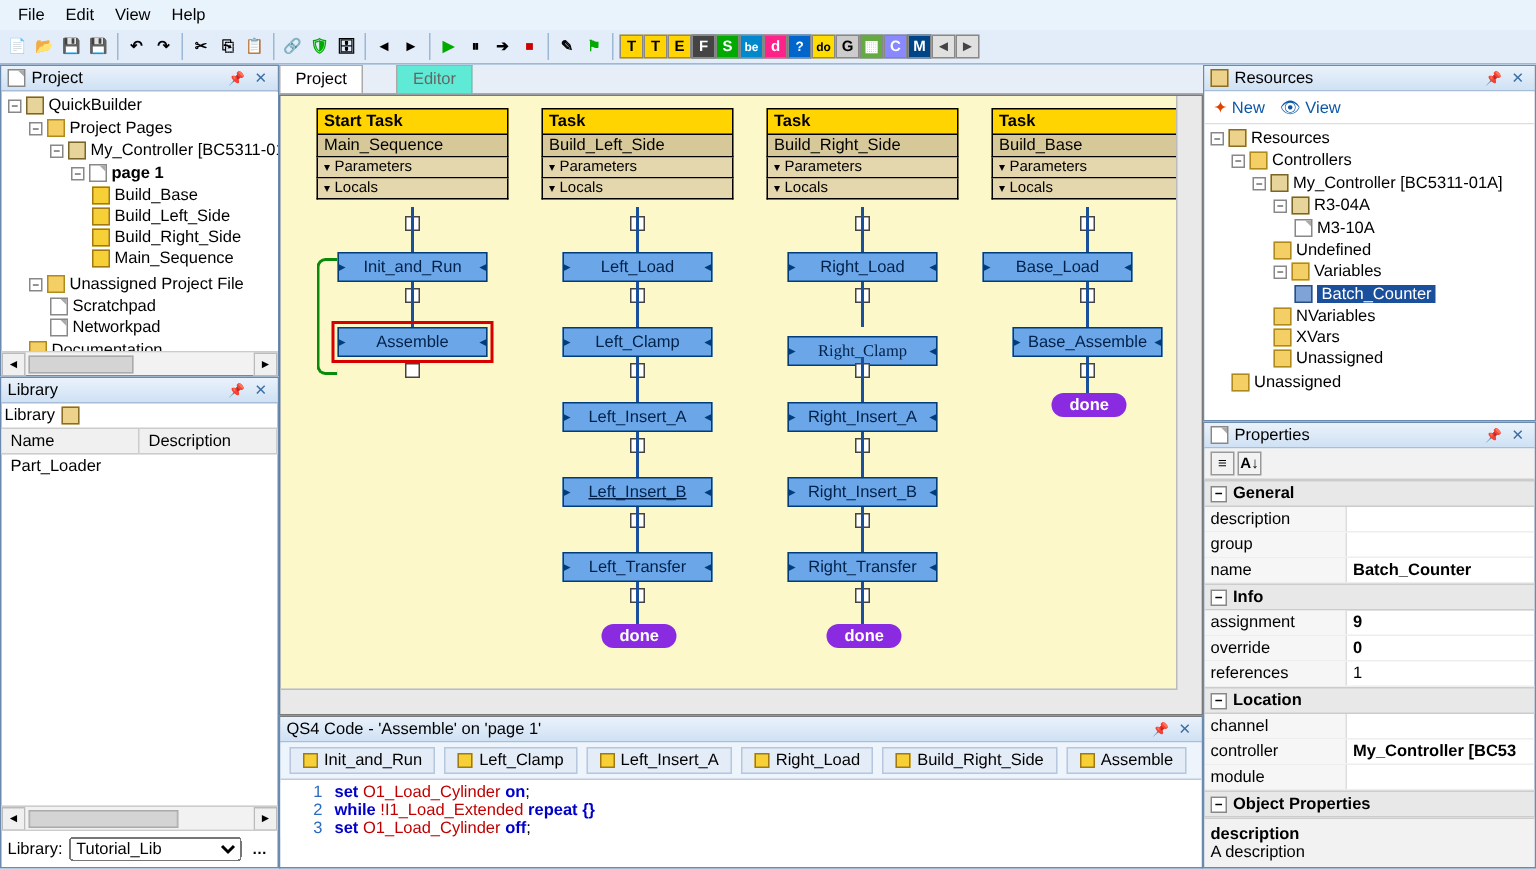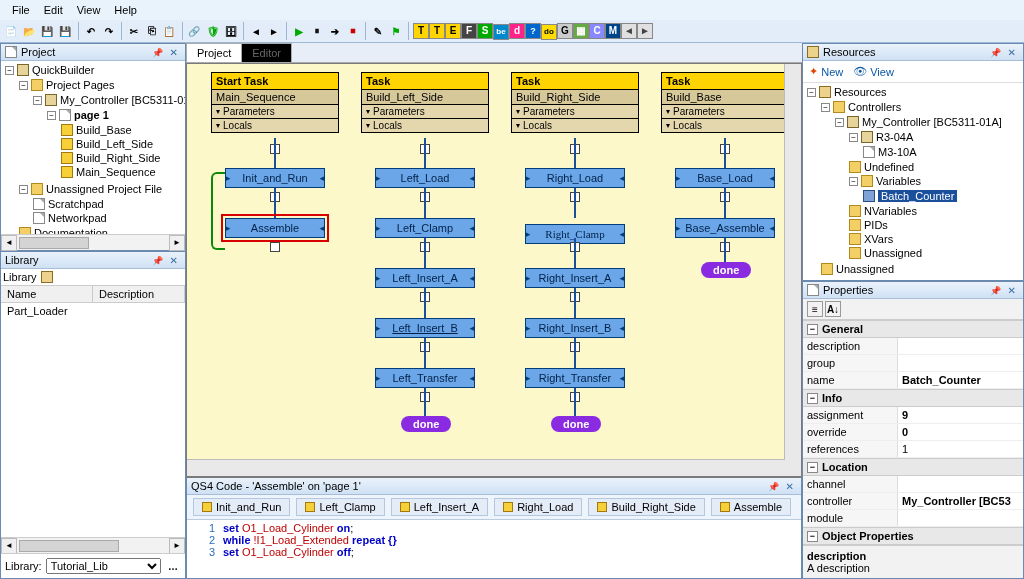--- a/index.html
+++ b/index.html
@@ -61,21 +61,21 @@
 .lib-footer { padding:4px; display:flex; gap:4px; align-items:center; border-top:1px solid #ccc;}
 .lib-footer select { flex:1; font-size:11px; }
 .scrollbar-h { height:16px; background:#e9e9e9; border-top:1px solid #ccc; display:flex; }
 .sb-btn { width:16px; height:16px; background:#f0f0f0; border:1px solid #bbb; font-size:8px; text-align:center; line-height:14px;}
 .sb-track { flex:1; background:#f2f2f2; position:relative; }
 .sb-thumb { position:absolute; left:2px; top:2px; height:12px; width:70px; background:#d4d4d4; border:1px solid #aaa; }
 
 
 .canvas-tabs { display:flex; background:#e8eef7; border-bottom:1px solid #aaa; }
 .ctab { padding:3px 10px; background:#fff; border:1px solid #aaa; border-bottom:none; font-size:11px; margin-right:-1px; }
-.ctab.inact { background:#000000; color:#666; }
+.ctab.inact { background:#5eead4; color:#666;margin-left:23px; }
 .canvas-wrap { flex:1; position:relative; overflow:hidden; border:1px solid #7a7a7a; }
 .canvas { position:absolute; inset:0; background:#fdf8c9; }
 .canvas::after { content:""; position:absolute; right:0; top:0; bottom:16px; width:16px; background:#e9e9e9; border-left:1px solid #bbb; }
 .canvas::before { content:""; position:absolute; left:0; right:0; bottom:0; height:16px; background:#e9e9e9; border-top:1px solid #bbb; }
 
 .task { position:absolute; width:128px; }
 .task-hdr { background:#ffd400; border:1px solid #000; padding:2px 4px; font-weight:bold; }
 .task-name { background:#d7c89a; border:1px solid #000; border-top:none; padding:1px 4px; }
 .task-sec { background:#e5d7ad; border:1px solid #000; border-top:none; padding:1px 4px; font-size:10px; display:flex; align-items:center; gap:3px; }
 .task-sec::before { content:"▾"; font-size:8px; }
@@ -392,21 +392,21 @@
         <div class="step" style="left:338px;top:254px;">Right_Insert_B</div>
         <div class="chk" style="left:383px;top:278px;"></div>
         <div class="connector" style="left:387px;top:274px;width:2px;height:30px;"></div>
         <div class="step" style="left:338px;top:304px;">Right_Transfer</div>
         <div class="chk" style="left:383px;top:328px;"></div>
         <div class="connector" style="left:387px;top:324px;width:2px;height:28px;"></div>
         <div class="donebubble" style="left:364px;top:352px;">done</div>
 
         <div class="chk" style="left:533px;top:80px;"></div>
         <div class="connector" style="left:537px;top:74px;width:2px;height:30px;"></div>
-        <div class="step" style="left:488px;top:104px;">Base_Load</div>
+        <div class="step" style="left:468px;top:104px;">Base_Load</div>
         <div class="chk" style="left:533px;top:128px;"></div>
         <div class="connector" style="left:537px;top:124px;width:2px;height:30px;"></div>
         <div class="step" style="left:488px;top:154px;">Base_Assemble</div>
         <div class="chk" style="left:533px;top:178px;"></div>
         <div class="connector" style="left:537px;top:174px;width:2px;height:24px;"></div>
         <div class="donebubble" style="left:514px;top:198px;">done</div>
       </div>
     </div>
 
     <div class="code-panel panel">
@@ -549,26 +549,20 @@
                         </li>
                 <li>
                           <div class="treerow">
                             <span class="nodeicon ic-folder"></span>
                             <span>NVariables</span>
                           </div>
                         </li>
                 <li>
                           <div class="treerow">
                             <span class="nodeicon ic-folder"></span>
-                            <span>PIDs</span>
-                          </div>
-                        </li>
-                <li>
-                          <div class="treerow">
-                            <span class="nodeicon ic-folder"></span>
                             <span>XVars</span>
                           </div>
                         </li>
                 <li>
                           <div class="treerow">
                             <span class="nodeicon ic-folder"></span>
                             <span>Unassigned</span>
                           </div>
                         </li>
               </ul>

